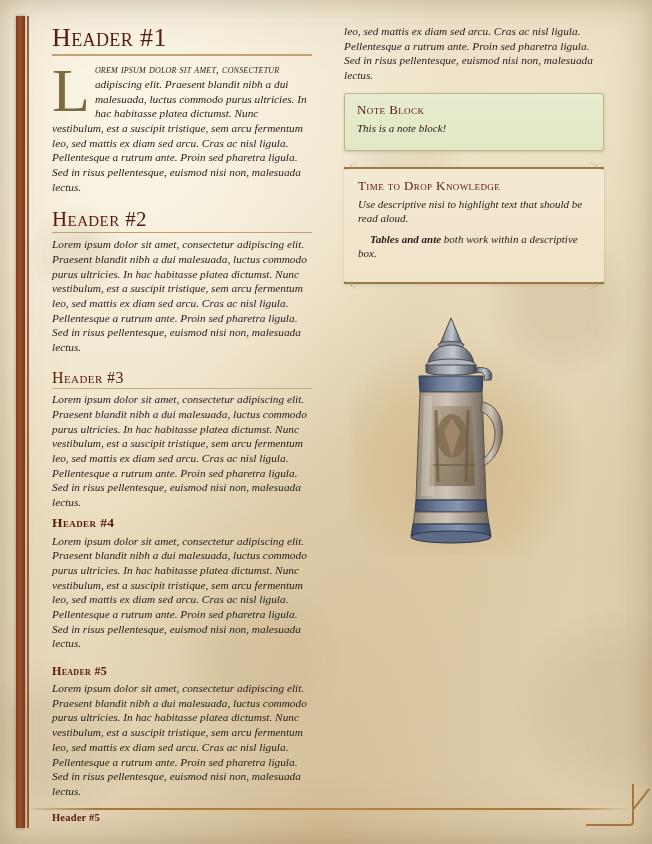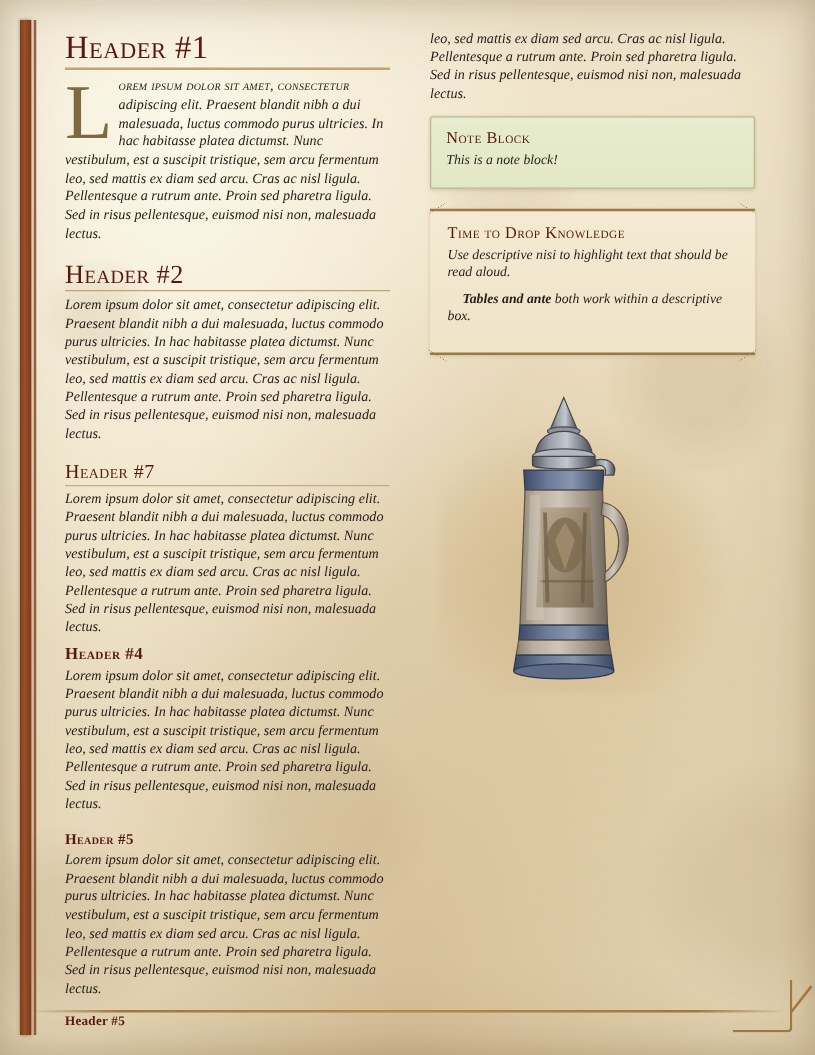--- a/index.html
+++ b/index.html
@@ -295,21 +295,21 @@
       <h1 class="h1">Header #1</h1>
 
       <div class="dropcap-wrap">
         <span class="dropcap">L</span>
         <p><span class="smallcaps-lead">orem ipsum dolor sit amet, consectetur</span><span> adipiscing elit. Praesent blandit nibh a dui malesuada, luctus commodo purus ultricies. In hac habitasse platea dictumst. Nunc vestibulum, est a suscipit tristique, sem arcu fermentum leo, sed mattis ex diam sed arcu. Cras ac nisl ligula. Pellentesque a rutrum ante. Proin sed pharetra ligula. Sed in risus pellentesque, euismod nisi non, malesuada lectus.</span></p>
       </div>
 
       <h2 class="h2">Header #2</h2>
       <p>Lorem ipsum dolor sit amet, consectetur adipiscing elit. Praesent blandit nibh a dui malesuada, luctus commodo purus ultricies. In hac habitasse platea dictumst. Nunc vestibulum, est a suscipit tristique, sem arcu fermentum leo, sed mattis ex diam sed arcu. Cras ac nisl ligula. Pellentesque a rutrum ante. Proin sed pharetra ligula. Sed in risus pellentesque, euismod nisi non, malesuada lectus.</p>
 
-      <h3 class="h3">Header #7</h3>
+      <h3 class="h3">Header #3</h3>
       <p>Lorem ipsum dolor sit amet, consectetur adipiscing elit. Praesent blandit nibh a dui malesuada, luctus commodo purus ultricies. In hac habitasse platea dictumst. Nunc vestibulum, est a suscipit tristique, sem arcu fermentum leo, sed mattis ex diam sed arcu. Cras ac nisl ligula. Pellentesque a rutrum ante. Proin sed pharetra ligula. Sed in risus pellentesque, euismod nisi non, malesuada lectus.</p>
 
       <h4 class="h4">Header #4</h4>
       <p>Lorem ipsum dolor sit amet, consectetur adipiscing elit. Praesent blandit nibh a dui malesuada, luctus commodo purus ultricies. In hac habitasse platea dictumst. Nunc vestibulum, est a suscipit tristique, sem arcu fermentum leo, sed mattis ex diam sed arcu. Cras ac nisl ligula. Pellentesque a rutrum ante. Proin sed pharetra ligula. Sed in risus pellentesque, euismod nisi non, malesuada lectus.</p>
 
       <h5 class="h5">Header #5</h5>
       <p>Lorem ipsum dolor sit amet, consectetur adipiscing elit. Praesent blandit nibh a dui malesuada, luctus commodo purus ultricies. In hac habitasse platea dictumst. Nunc vestibulum, est a suscipit tristique, sem arcu fermentum leo, sed mattis ex diam sed arcu. Cras ac nisl ligula. Pellentesque a rutrum ante. Proin sed pharetra ligula. Sed in risus pellentesque, euismod nisi non, malesuada lectus.</p>
 
       <h6 class="h6">Header #5</h6>
 

